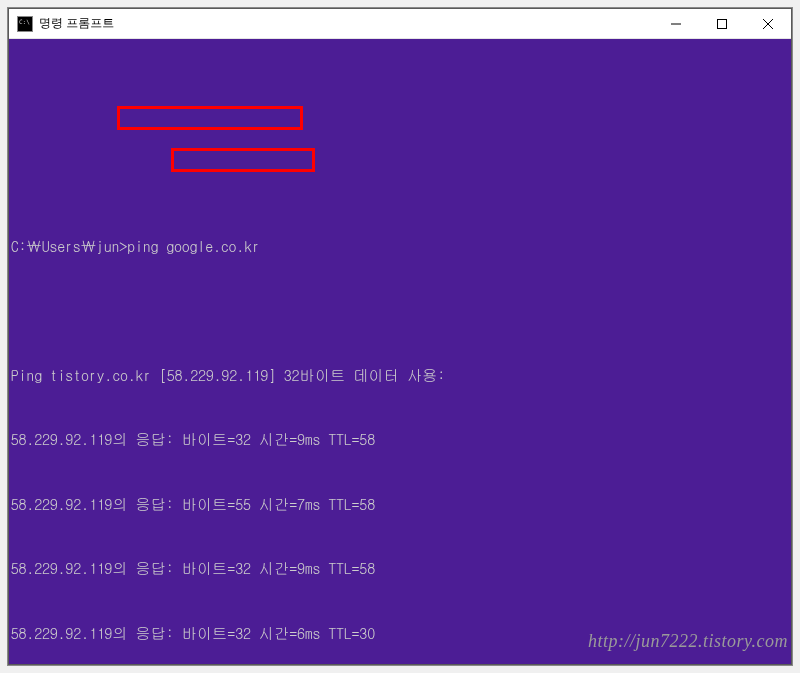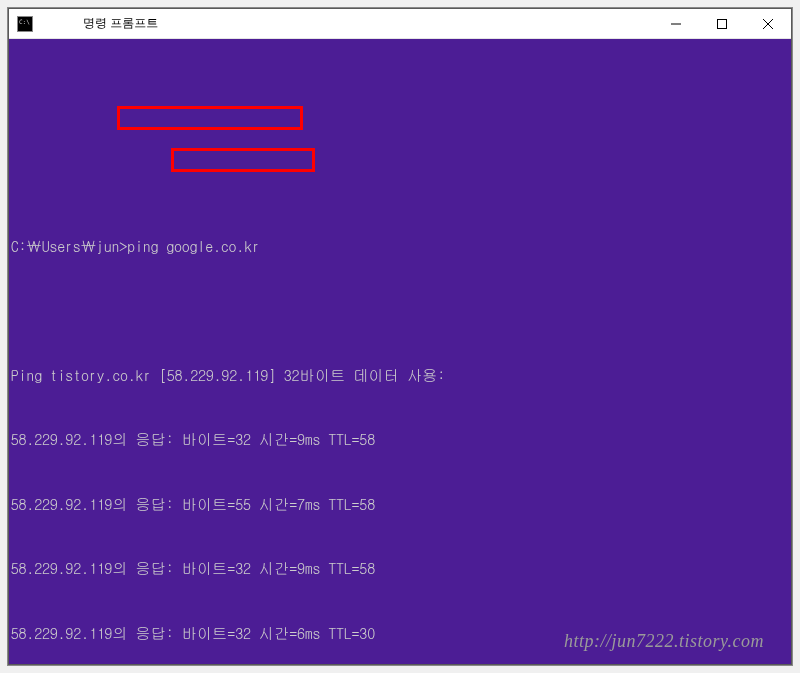--- a/index.html
+++ b/index.html
@@ -23,21 +23,20 @@
       display: flex;
       flex-direction: column;
       box-shadow: 0 0 0 1px #888;
     }
     .titlebar {
       height: 30px;
       background: #ffffff;
       display: flex;
       align-items: center;
       border-bottom: 1px solid #e5e5e5;
-      gap: 44px;
     }
     .titlebar-icon {
       width: 16px;
       height: 16px;
       margin: 0 6px 0 8px;
       background: #000;
       border: 1px solid #888;
       position: relative;
       display: flex;
       align-items: center;
@@ -110,21 +109,21 @@
     }
     .hb2 {
       top: 64px;
       left: 162px;
       width: 144px;
       height: 24px;
     }
     .watermark {
       position: absolute;
       bottom: 12px;
-      right: 27px;
+      right: 3px;
       color: #9a9a9a;
       font-family: "Comic Sans MS", cursive;
       font-style: italic;
       font-size: 18px;
       pointer-events: none;
       letter-spacing: 0.5px;
     }
   </style>
 </head>
 <body>

